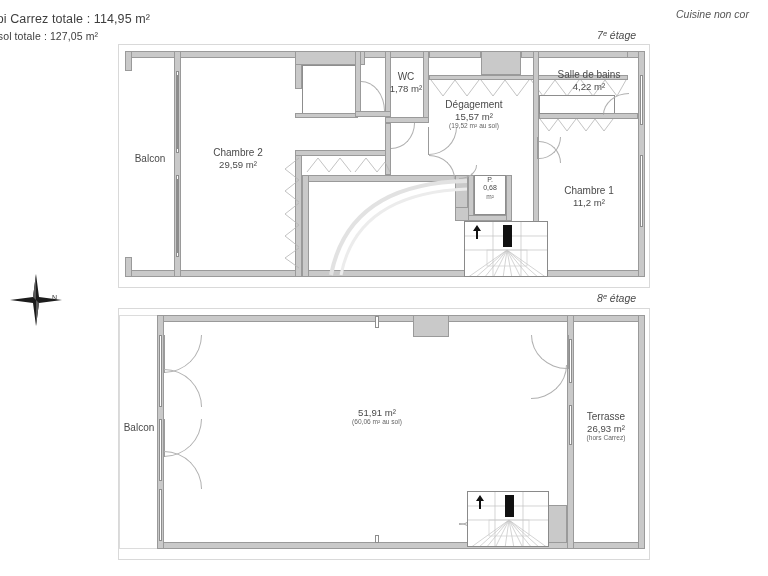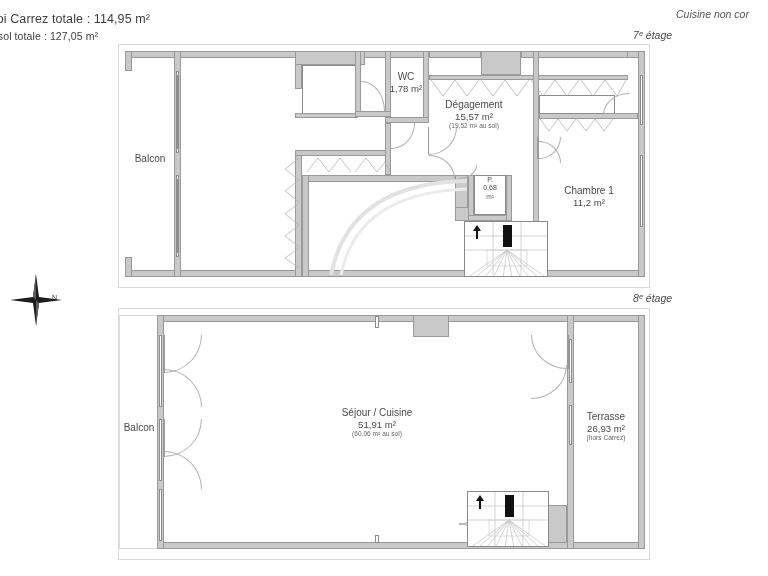--- a/index.html
+++ b/index.html
@@ -11,21 +11,21 @@
     overflow:hidden;
     position:relative;
   }
   #stage{position:absolute;left:0;top:0;width:768px;height:576px;}
 
   
   .hdr{position:absolute;white-space:nowrap;}
   .hdr-l1{left:-26px;top:12px;font-size:12.5px;color:#3e3e3e;letter-spacing:.1px;}
   .hdr-l2{left:-26px;top:30px;font-size:10.5px;color:#3e3e3e;letter-spacing:.1px;}
   .hdr-doc{left:676px;top:8px;font-size:10.5px;font-style:italic;color:#555;}
-  .floor-lab{position:absolute;font-size:10.5px;font-style:italic;color:#4a4a4a;white-space:nowrap;margin-left:36px;}
+  .floor-lab{position:absolute;font-size:10.5px;font-style:italic;color:#4a4a4a;white-space:nowrap;}
 
   
   .frame{position:absolute;border:1px solid #d9d9d9;background:#fff;box-sizing:border-box;}
 
   
   .w{position:absolute;background:#c9c9c9;box-sizing:border-box;
      border:0.6px solid #9a9a9a;}
   .wl{position:absolute;background:#ffffff;box-sizing:border-box;
      border:0.6px solid #8d8d8d;}
   .thin{position:absolute;background:#8d8d8d;}
@@ -234,28 +234,36 @@
       <div class="arrow" style="left:8px;top:3px;">
         <svg width="8" height="14" viewBox="0 0 8 14">
             <path d="M4 0 L8 6 L5 6 L5 14 L3 14 L3 6 L0 6 Z" fill="#111"></path>
           </svg>
       </div>
     </div>
 
     <div class="rl" style="left:6px;top:108px;width:50px;">
       <div class="nm">Balcon</div>
     </div>
+    <div class="rl" style="left:58px;top:102px;width:122px;">
+      <div class="nm">Chambre 2</div>
+      <div class="ar">29,59 m²</div>
+    </div>
     <div class="rl" style="left:250px;top:26px;width:74px;">
       <div class="nm">WC</div>
       <div class="ar">1,78 m²</div>
     </div>
     <div class="rl" style="left:290px;top:54px;width:130px;">
       <div class="nm">Dégagement</div>
       <div class="ar">15,57 m²</div>
       <div class="sub">(19,52 m² au sol)</div>
+    </div>
+    <div class="rl" style="left:420px;top:24px;width:100px;">
+      <div class="nm">Salle de bains</div>
+      <div class="ar">4,22 m²</div>
     </div>
     <div class="rl" style="left:420px;top:140px;width:100px;">
       <div class="nm">Chambre 1</div>
       <div class="ar">11,2 m²</div>
     </div>
     <div class="rl small" style="left:353px;top:131px;width:36px;">
       <div class="nm">P.</div>
       <div class="ar">0,68</div>
       <div class="sub">m²</div>
     </div>
@@ -327,21 +335,20 @@
         <svg width="8" height="14" viewBox="0 0 8 14">
             <path d="M4 0 L8 6 L5 6 L5 14 L3 14 L3 6 L0 6 Z" fill="#111"></path>
           </svg>
       </div>
     </div>
 
     <div class="rl" style="left:0px;top:113px;width:40px;">
       <div class="nm">Balcon</div>
     </div>
     <div class="rl" style="left:178px;top:98px;width:160px;">
-      <div class="nm">Séjour / Cuisine</div>
       <div class="ar">51,91 m²</div>
       <div class="sub">(60,06 m² au sol)</div>
     </div>
     <div class="rl" style="left:455px;top:102px;width:64px;">
       <div class="nm">Terrasse</div>
       <div class="ar">26,93 m²</div>
       <div class="sub">(hors Carrez)</div>
     </div>
   </div>
 

